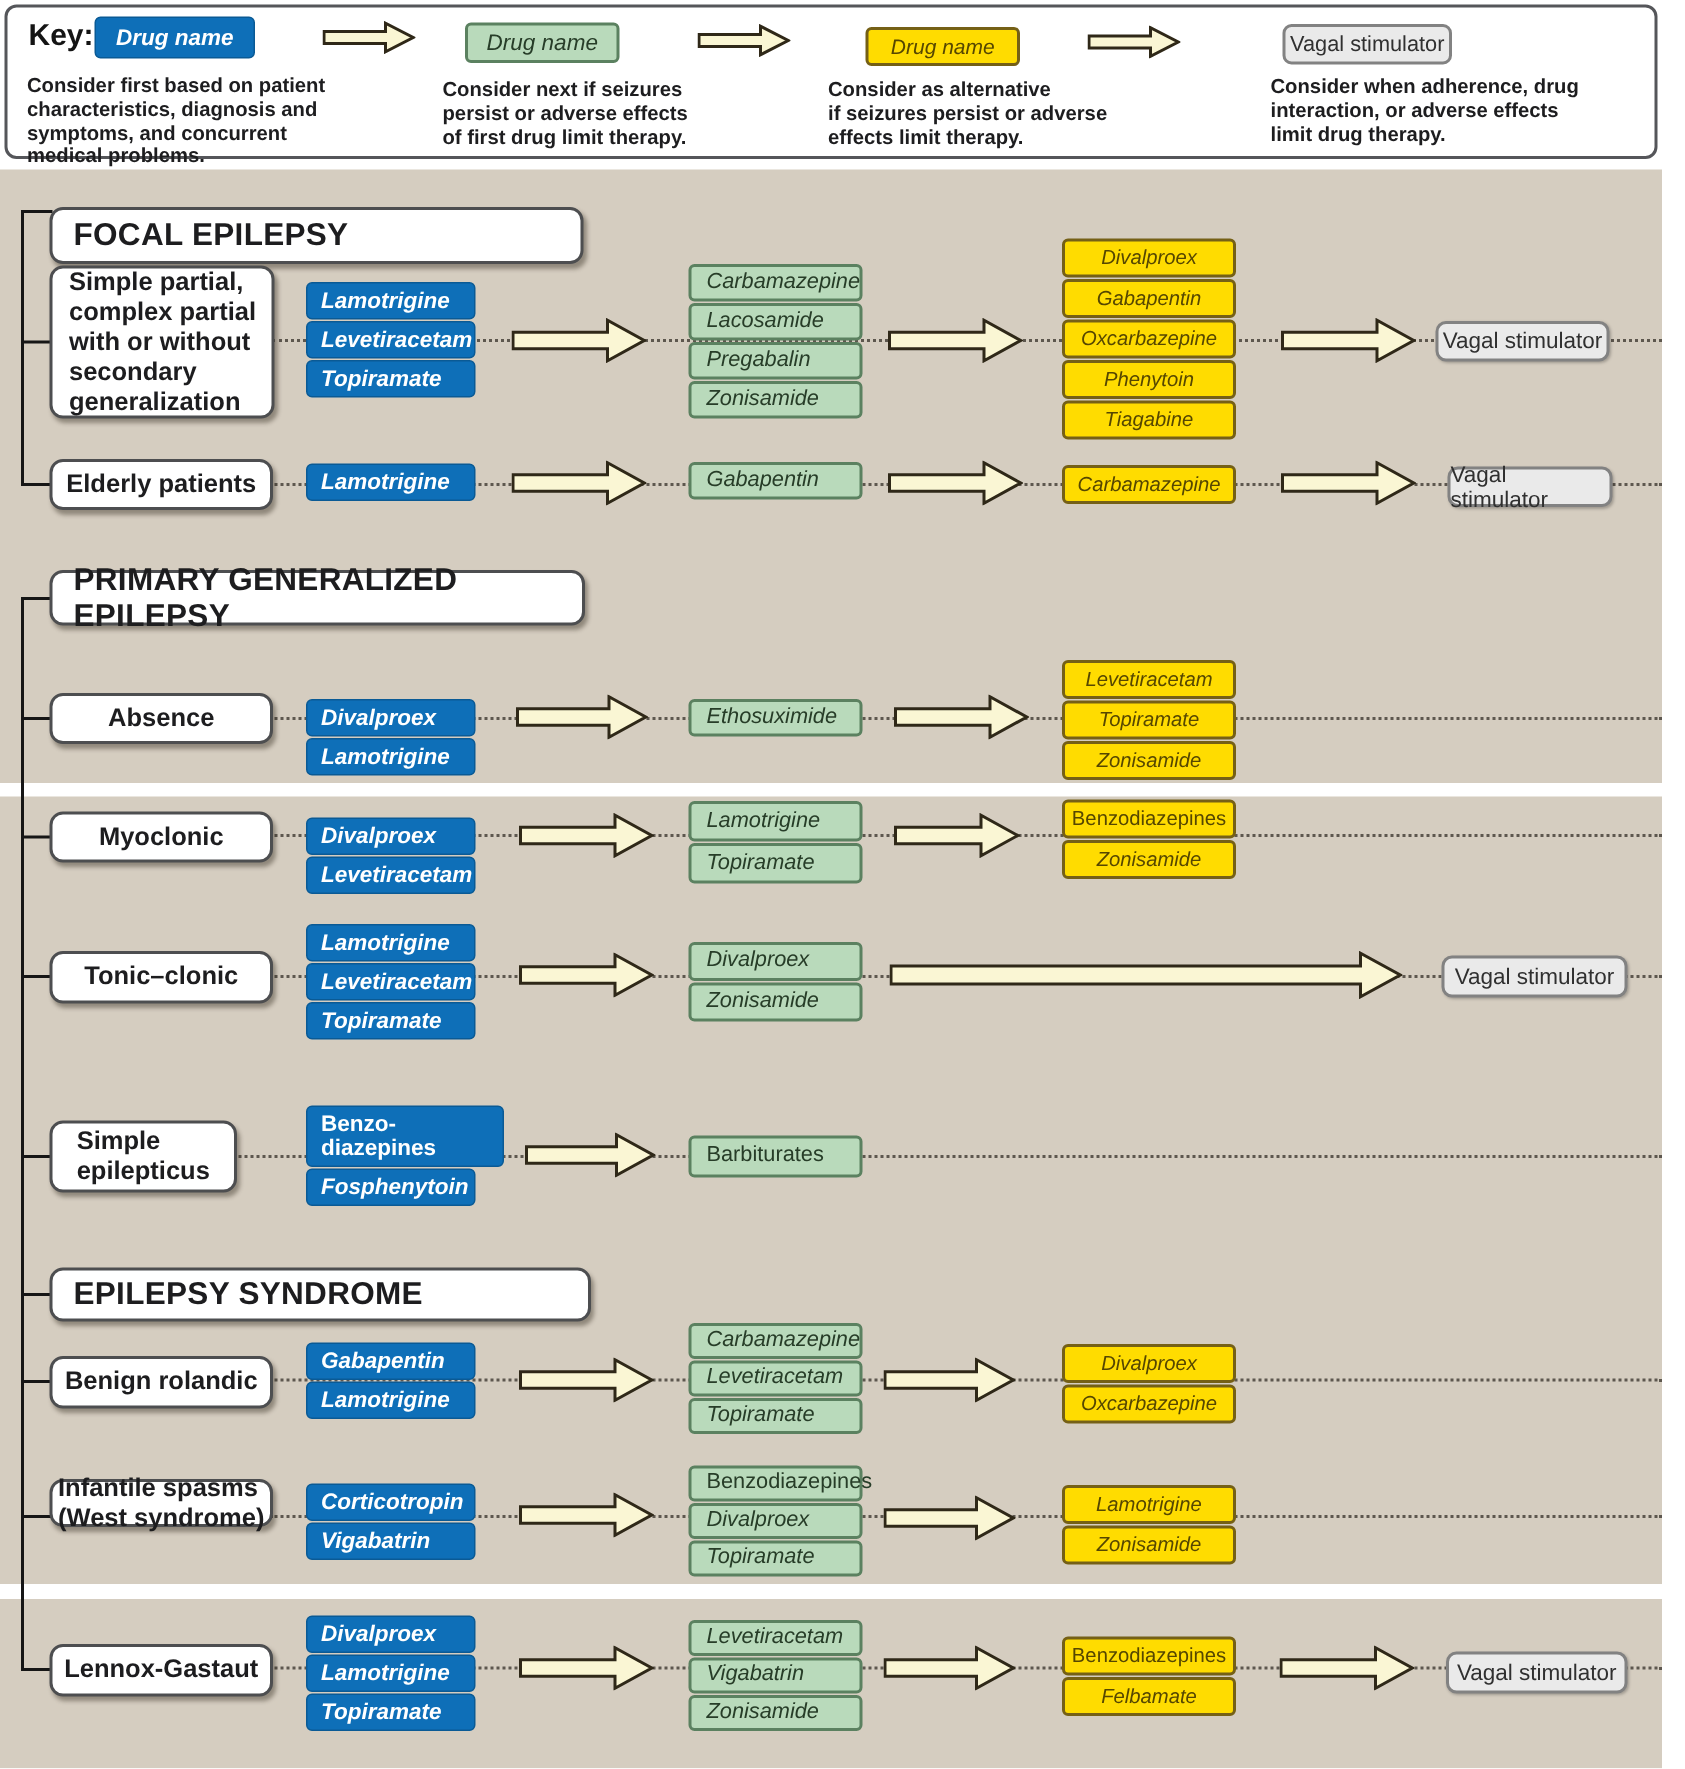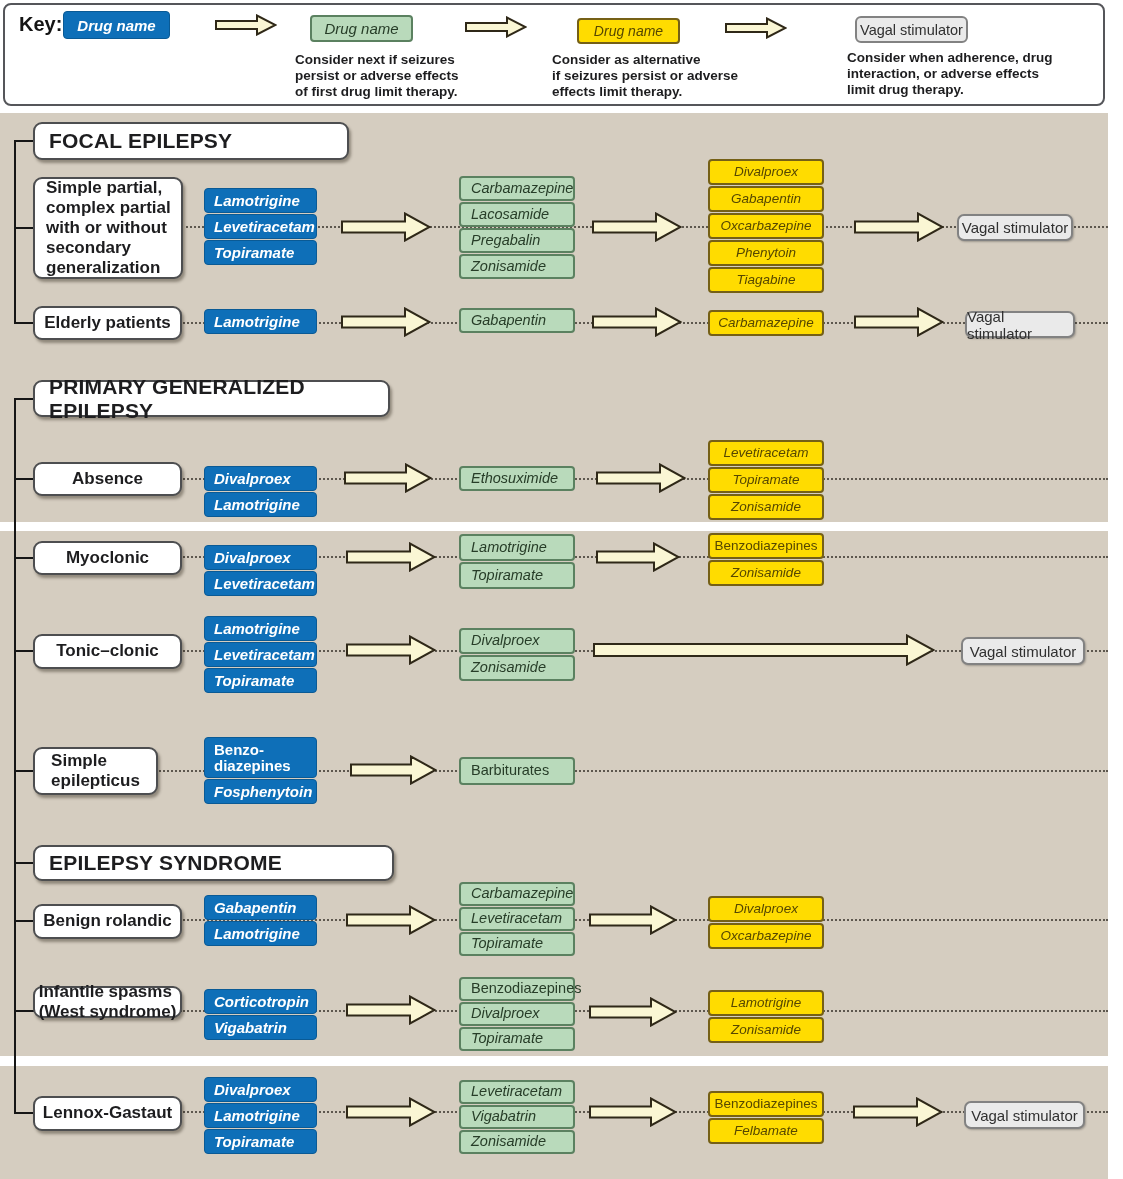--- a/index.html
+++ b/index.html
@@ -74,20 +74,24 @@
         </svg></span>
     <span class="chip chip-green">Drug name</span>
     <span class="key-arrow ka2"><svg width="62" height="22" viewBox="0 0 62 22" xmlns="http://www.w3.org/2000/svg">
           <polygon points="1,7 42,7 42,1.5 60.5,11 42,20.5 42,15 1,15" fill="#faf6d4" stroke="#2f2818" stroke-width="2"></polygon>
         </svg></span>
     <span class="chip chip-yellow">Drug name</span>
     <span class="key-arrow ka3"><svg width="62" height="22" viewBox="0 0 62 22" xmlns="http://www.w3.org/2000/svg">
           <polygon points="1,7 42,7 42,1.5 60.5,11 42,20.5 42,15 1,15" fill="#faf6d4" stroke="#2f2818" stroke-width="2"></polygon>
         </svg></span>
     <span class="chip chip-gray">Vagal stimulator</span>
+    <div class="kdesc kd1">Consider first based on patient
+characteristics, diagnosis and
+symptoms,  and concurrent
+medical problems.</div>
     <div class="kdesc kd3">Consider as alternative
 if seizures persist or adverse
 effects  limit therapy.</div>
     <div class="kdesc kd2">Consider next if seizures
 persist or adverse effects
 of first drug limit therapy.</div>
     <div class="kdesc kd4">Consider when adherence, drug
 interaction, or adverse effects
 limit drug therapy.</div>
   </div>
@@ -101,21 +105,21 @@
     <div class="vline" style="left: 14px; top: 398px; width: 2px; height: 716px;"></div>
     <div class="stub" style="left: 14px; top: 398px; width: 21px; height: 2px;"></div>
     <div class="stub" style="left: 14px; top: 478px; width: 21px; height: 2px;"></div>
     <div class="stub" style="left: 14px; top: 557px; width: 21px; height: 2px;"></div>
     <div class="stub" style="left: 14px; top: 650px; width: 21px; height: 2px;"></div>
     <div class="stub" style="left: 14px; top: 770px; width: 21px; height: 2px;"></div>
     <div class="stub" style="left: 14px; top: 862px; width: 21px; height: 2px;"></div>
     <div class="stub" style="left: 14px; top: 920px; width: 21px; height: 2px;"></div>
     <div class="stub" style="left: 14px; top: 1010px; width: 21px; height: 2px;"></div>
     <div class="stub" style="left: 14px; top: 1112px; width: 21px; height: 2px;"></div>
-    <div class="sect" style="left: 33px; top: 122px; width: 316px; height: 38px;">FOCAL EPILEPSY</div>
+    <div class="sect" style="left: 33px; top: 138px; width: 356px; height: 38px;">FOCAL EPILEPSY</div>
     <div class="sect" style="left: 33px; top: 845px; width: 361px; height: 36px;">EPILEPSY SYNDROME</div>
     <div class="sect" style="left: 33px; top: 380px; width: 357px; height: 37px;">PRIMARY GENERALIZED EPILEPSY</div>
     <div class="dotted" style="left: 181px; top: 226px; width: 927px;"></div>
     <div class="arrow" style="left: 341px; top: 212px; width: 90px; height: 30px;"><svg width="90" height="30" viewBox="0 0 90 30" xmlns="http://www.w3.org/2000/svg">
         <polygon points="1,9.5 64,9.5 64,1.5 88.5,15 64,28.5 64,20.5 1,20.5" fill="#faf6d4" stroke="#2f2818" stroke-width="2"></polygon>
       </svg></div>
     <div class="arrow" style="left: 592px; top: 212px; width: 90px; height: 30px;"><svg width="90" height="30" viewBox="0 0 90 30" xmlns="http://www.w3.org/2000/svg">
         <polygon points="1,9.5 64,9.5 64,1.5 88.5,15 64,28.5 64,20.5 1,20.5" fill="#faf6d4" stroke="#2f2818" stroke-width="2"></polygon>
       </svg></div>
     <div class="arrow" style="left: 854px; top: 212px; width: 90px; height: 30px;"><svg width="90" height="30" viewBox="0 0 90 30" xmlns="http://www.w3.org/2000/svg">
@@ -195,21 +199,21 @@
     <div class="drug drug-blue" style="left: 204px; top: 668px; width: 113px; height: 25px;">Topiramate</div>
     <div class="drug drug-green" style="left: 459px; top: 628px; width: 116px; height: 26px;">Divalproex</div>
     <div class="drug drug-green" style="left: 459px; top: 655px; width: 116px; height: 26px;">Zonisamide</div>
     <div class="vagal" style="left: 961px; top: 637px; width: 124px; height: 28px;">Vagal stimulator</div>
     <div class="dotted" style="left: 156px; top: 770px; width: 952px;"></div>
     <div class="arrow" style="left: 350px; top: 755px; width: 87px; height: 30px;"><svg width="87" height="30" viewBox="0 0 87 30" xmlns="http://www.w3.org/2000/svg">
         <polygon points="1,9.5 61,9.5 61,1.5 85.5,15 61,28.5 61,20.5 1,20.5" fill="#faf6d4" stroke="#2f2818" stroke-width="2"></polygon>
       </svg></div>
     <div class="cond" style="left: 33px; top: 747px; width: 125px; height: 48px;">Simple
 epilepticus</div>
-    <div class="drug drug-blue upright" style="left: 204px; top: 737px; width: 113px; height: 41px;">Benzo-
+    <div class="drug drug-blue upright" style="left: 204px; top: 737px; width: 132px; height: 41px;">Benzo-
 diazepines</div>
     <div class="drug drug-blue" style="left: 204px; top: 779px; width: 113px; height: 25px;">Fosphenytoin</div>
     <div class="drug drug-green upright" style="left: 459px; top: 757px; width: 116px; height: 28px;">Barbiturates</div>
     <div class="dotted" style="left: 180px; top: 919px; width: 928px;"></div>
     <div class="arrow" style="left: 346px; top: 905px; width: 90px; height: 30px;"><svg width="90" height="30" viewBox="0 0 90 30" xmlns="http://www.w3.org/2000/svg">
         <polygon points="1,9.5 64,9.5 64,1.5 88.5,15 64,28.5 64,20.5 1,20.5" fill="#faf6d4" stroke="#2f2818" stroke-width="2"></polygon>
       </svg></div>
     <div class="arrow" style="left: 589px; top: 905px; width: 88px; height: 30px;"><svg width="88" height="30" viewBox="0 0 88 30" xmlns="http://www.w3.org/2000/svg">
         <polygon points="1,9.5 62,9.5 62,1.5 86.5,15 62,28.5 62,20.5 1,20.5" fill="#faf6d4" stroke="#2f2818" stroke-width="2"></polygon>
       </svg></div>

